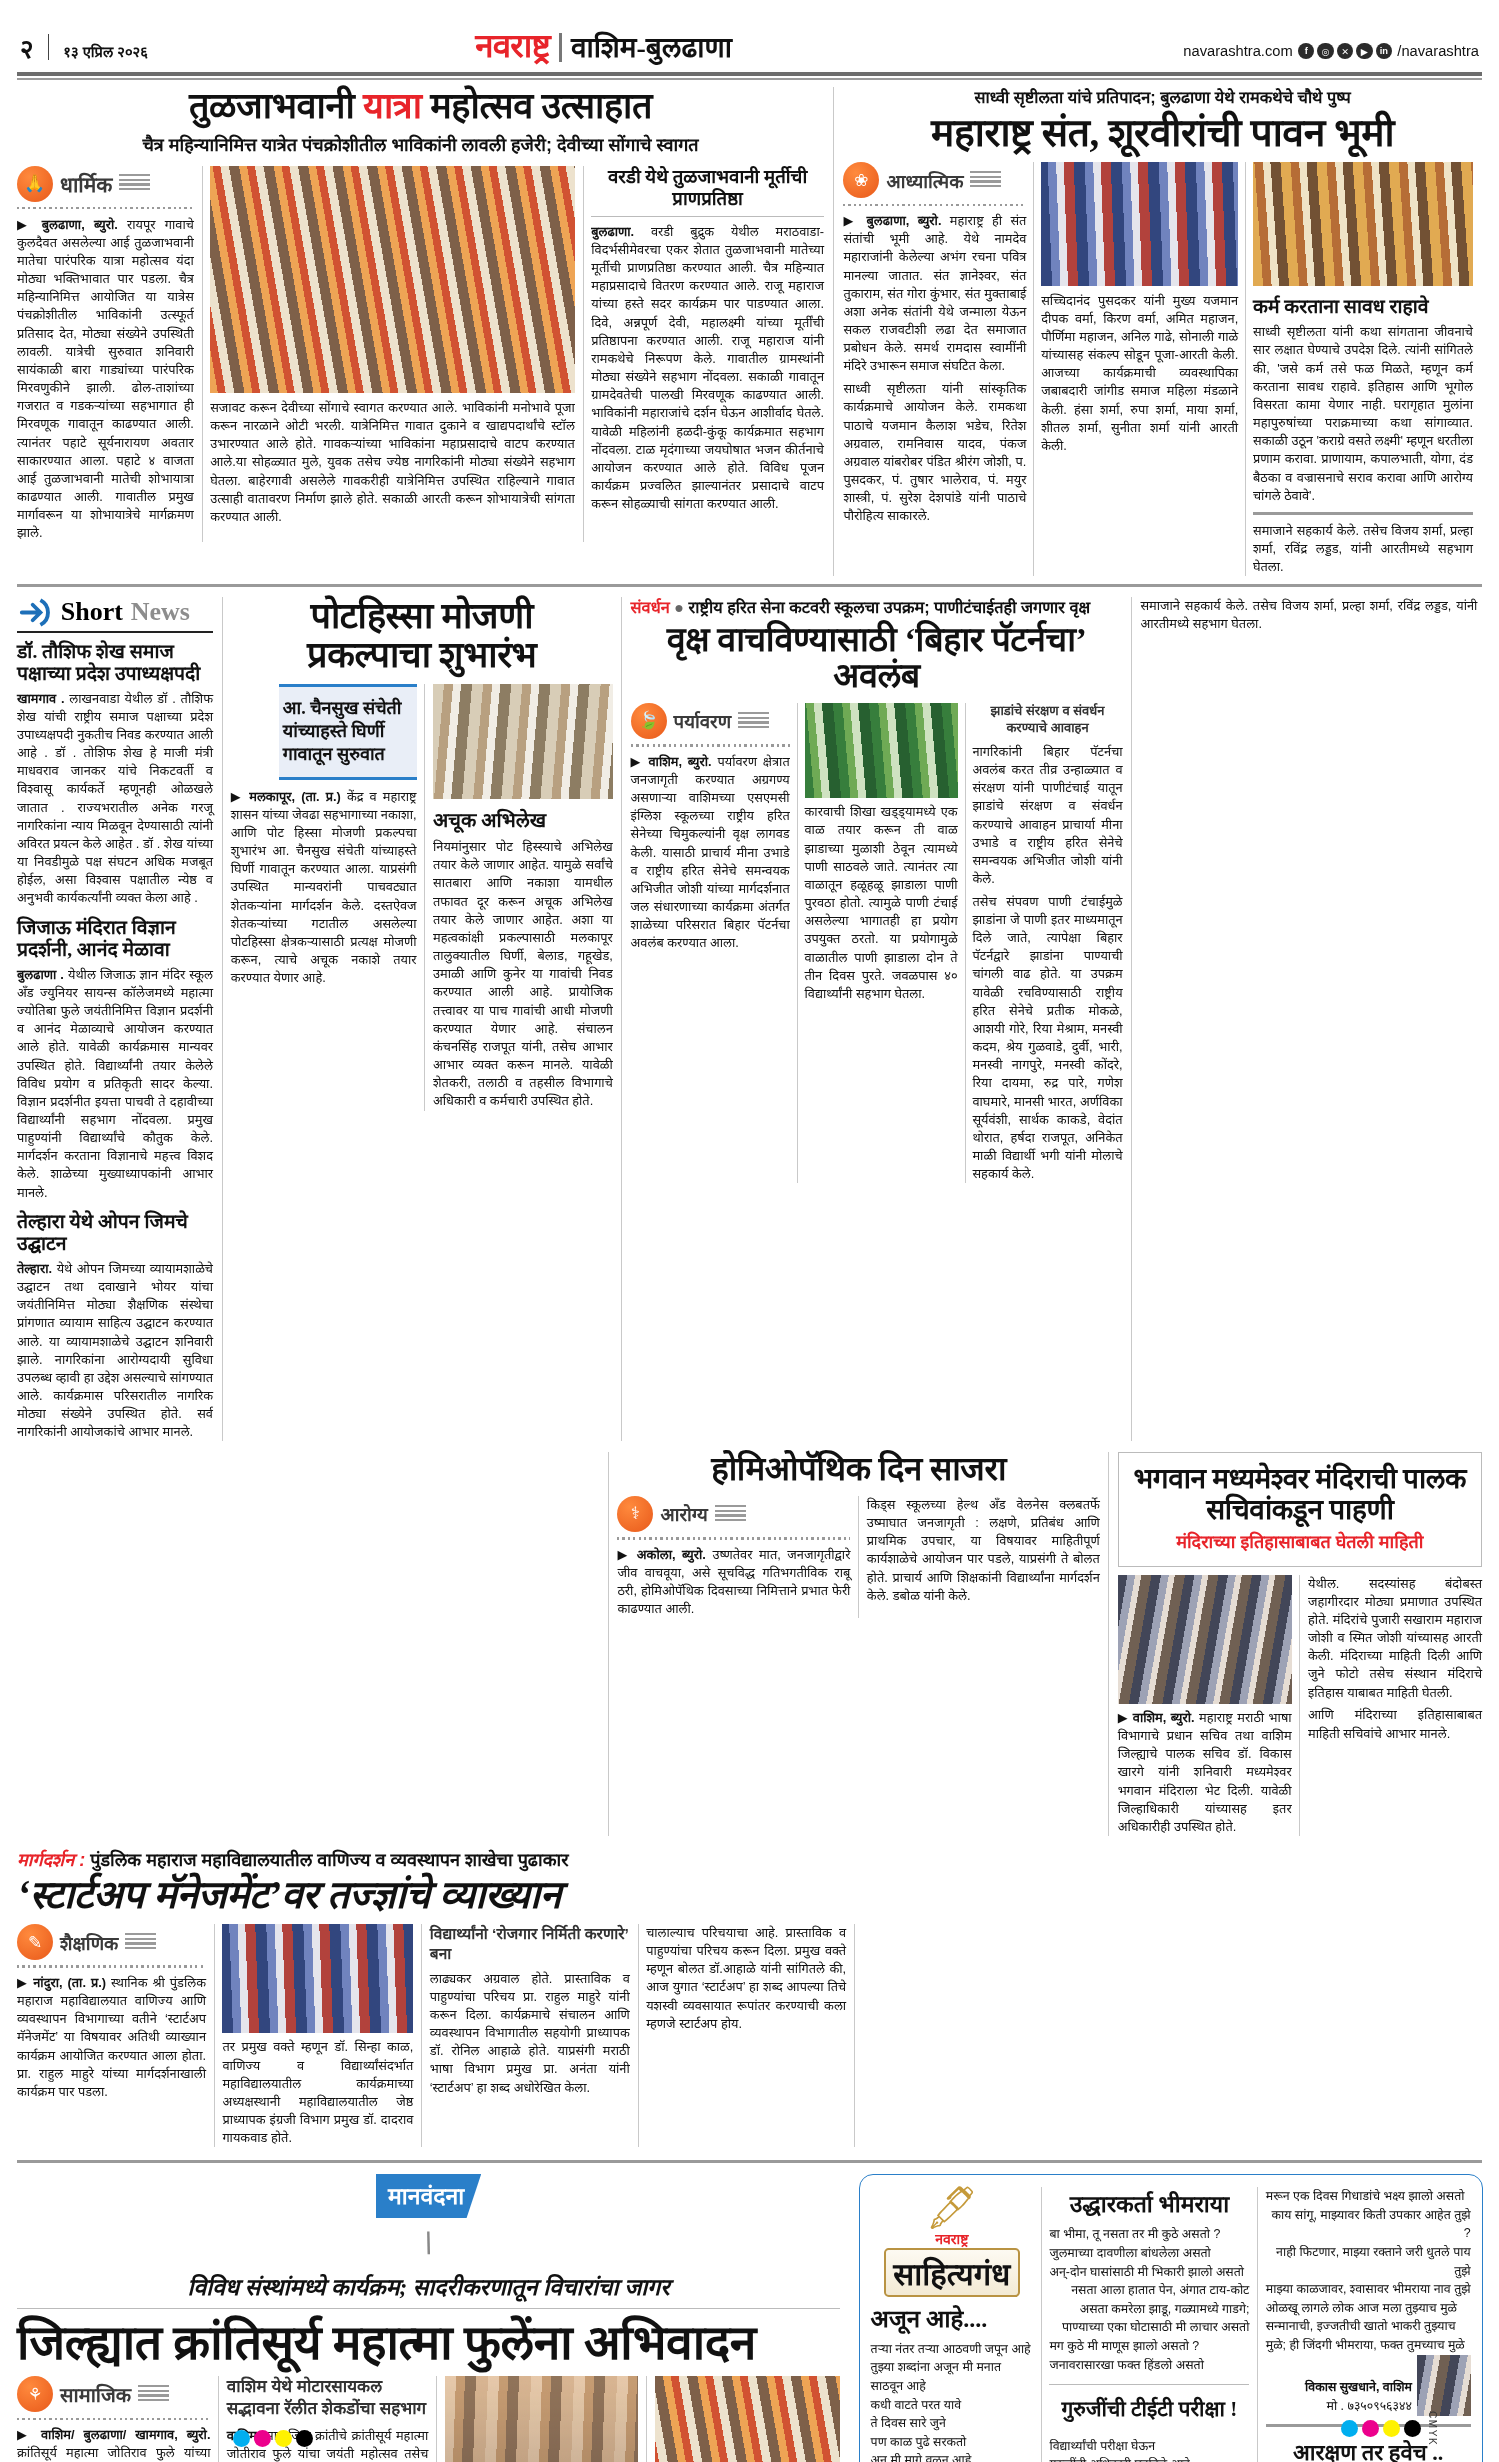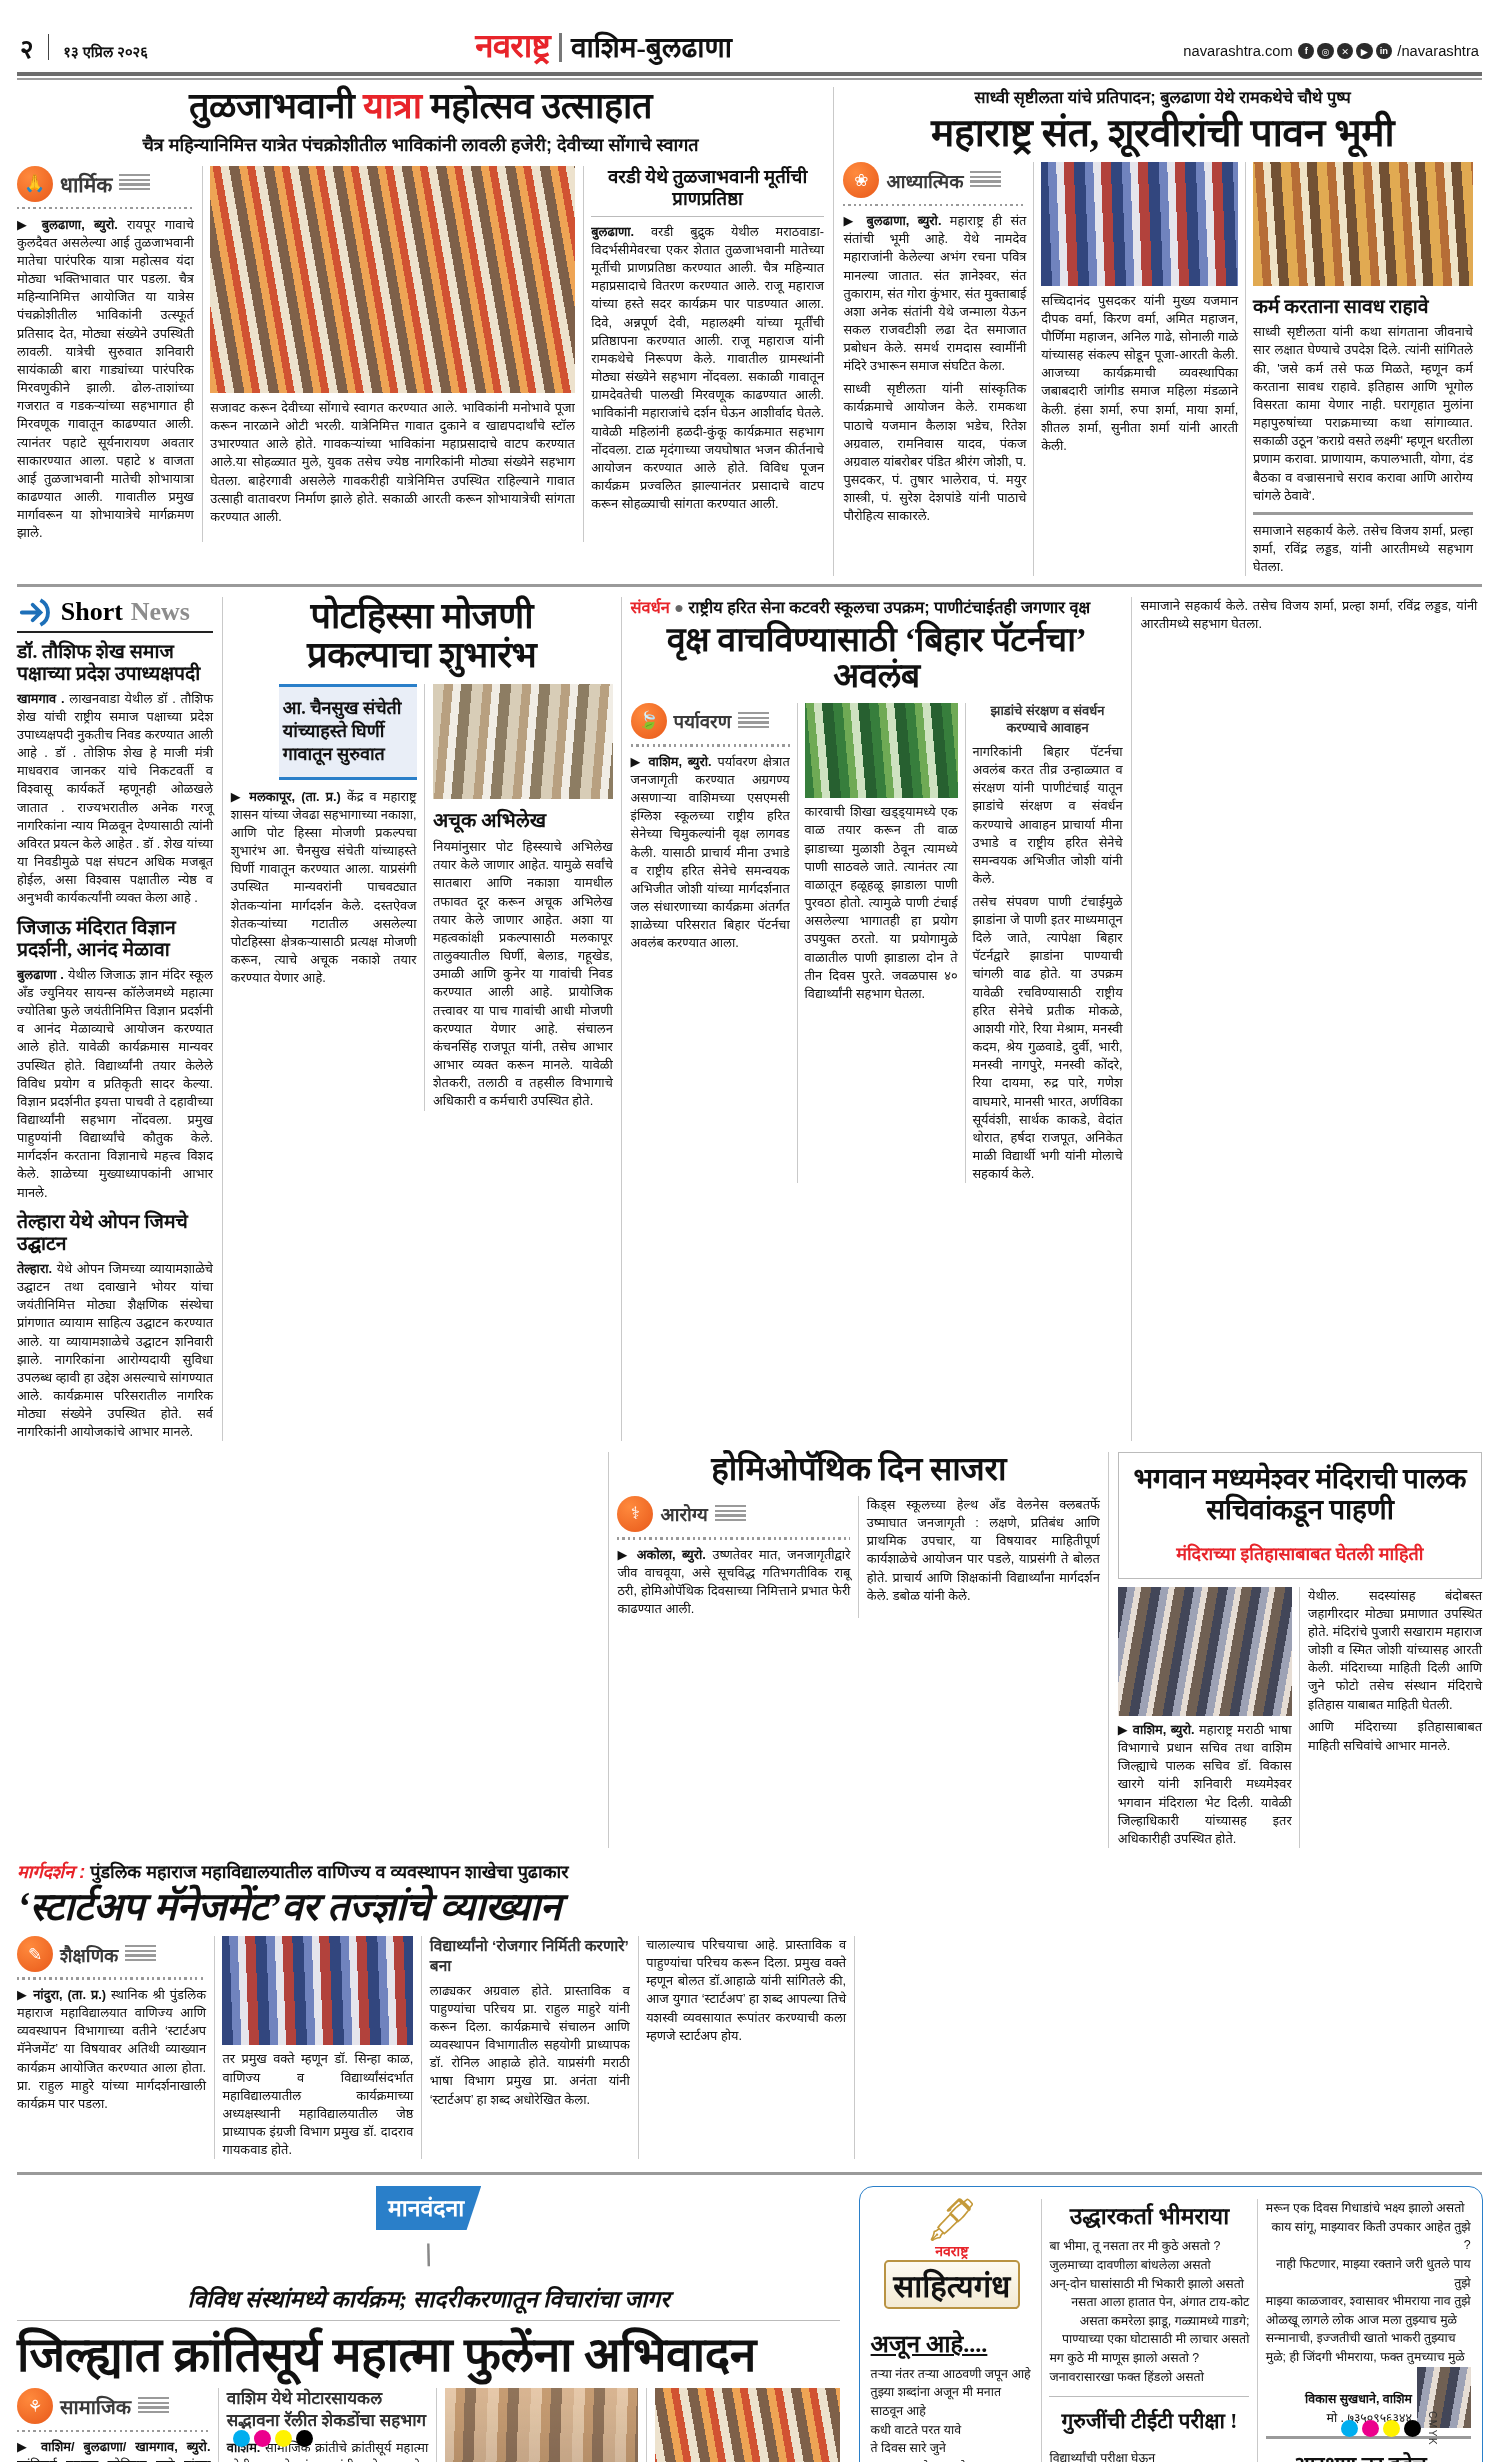--- a/index.html
+++ b/index.html
@@ -405,21 +405,21 @@
           <p class="body-txt">किड्स स्कूलच्या हेल्थ अँड वेलनेस क्लबतर्फे उष्माघात जनजागृती : लक्षणे, प्रतिबंध आणि प्राथमिक उपचार, या विषयावर माहितीपूर्ण कार्यशाळेचे आयोजन पार पडले, याप्रसंगी ते बोलत होते. प्राचार्य आणि शिक्षकांनी विद्यार्थ्यांना मार्गदर्शन केले. डबोळ यांनी केले.</p>
         </div>
       </div>
     </div>
 
     <div class="col-sep" style="margin:0 8.5px;"></div>
 
     <div style="width:366px;">
       <div class="boxed" style="padding:11px 9.3px 12.4px 9.3px;">
         <h1 class="head" style="font-size:28px;">भगवान मध्यमेश्वर मंदिराची पालक सचिवांकडून पाहणी</h1>
-        <div class="kicker" style="color:#e8242a;font-size:18px;margin-top:18px;">मंदिराच्या इतिहासाबाबत घेतली माहिती</div>
+        <div class="kicker" style="color:#e8242a;font-size:18px;margin-top:6px;">मंदिराच्या इतिहासाबाबत घेतली माहिती</div>
       </div>
       <div class="block" style="margin-top:7.8px;">
         <div style="width:174px;">
           <div class="photo portrait" style="height:129px;"></div>
           <p class="body-txt" style="margin-top:5.4px;">
             <span class="lead-mark">▶ <span>वाशिम, ब्युरो.</span></span>
             <span>महाराष्ट्र मराठी भाषा विभागाचे प्रधान सचिव तथा वाशिम जिल्ह्याचे पालक सचिव डॉ. विकास खारगे यांनी शनिवारी मध्यमेश्वर भगवान मंदिराला भेट दिली. यावेळी जिल्हाधिकारी यांच्यासह इतर अधिकारीही उपस्थित होते.</span>
           </p>
         </div>
         <div class="col-sep" style="margin:0 7.8px;"></div>
@@ -534,21 +534,21 @@
       <div class="sahitya-panel" style="padding:12.4px 11px;">
 
         <div class="block">
 
           <div style="width:165px;">
             <div class="sah-logo-wrap">
               <div style="font-size:42px;line-height:1;color:#c59a3a;">🖋</div>
               <div class="sah-nav">नवराष्ट्र</div>
               <div class="sah-title">साहित्यगंध</div>
             </div>
-            <div style="font-size:24px;font-weight:800;margin-top:17px;font-family:'Liberation Serif',serif;text-decoration:underline;">अजून आहे....</div>
+            <div style="font-size:24px;font-weight:800;margin-top:4px;font-family:'Liberation Serif',serif;">अजून आहे....</div>
             <div class="poem" style="margin-top:5.4px;">
               <div>तऱ्या नंतर तऱ्या आठवणी जपून आहे</div>
               <div>तुझ्या शब्दांना अजून मी मनात</div>
               <div>साठवून आहे</div>
               <div>कधी वाटते परत यावे</div>
               <div>ते दिवस सारे जुने</div>
               <div>पण काळ पुढे सरकतो</div>
               <div>अन् मी मागे वळून आहे</div>
 
             </div>

